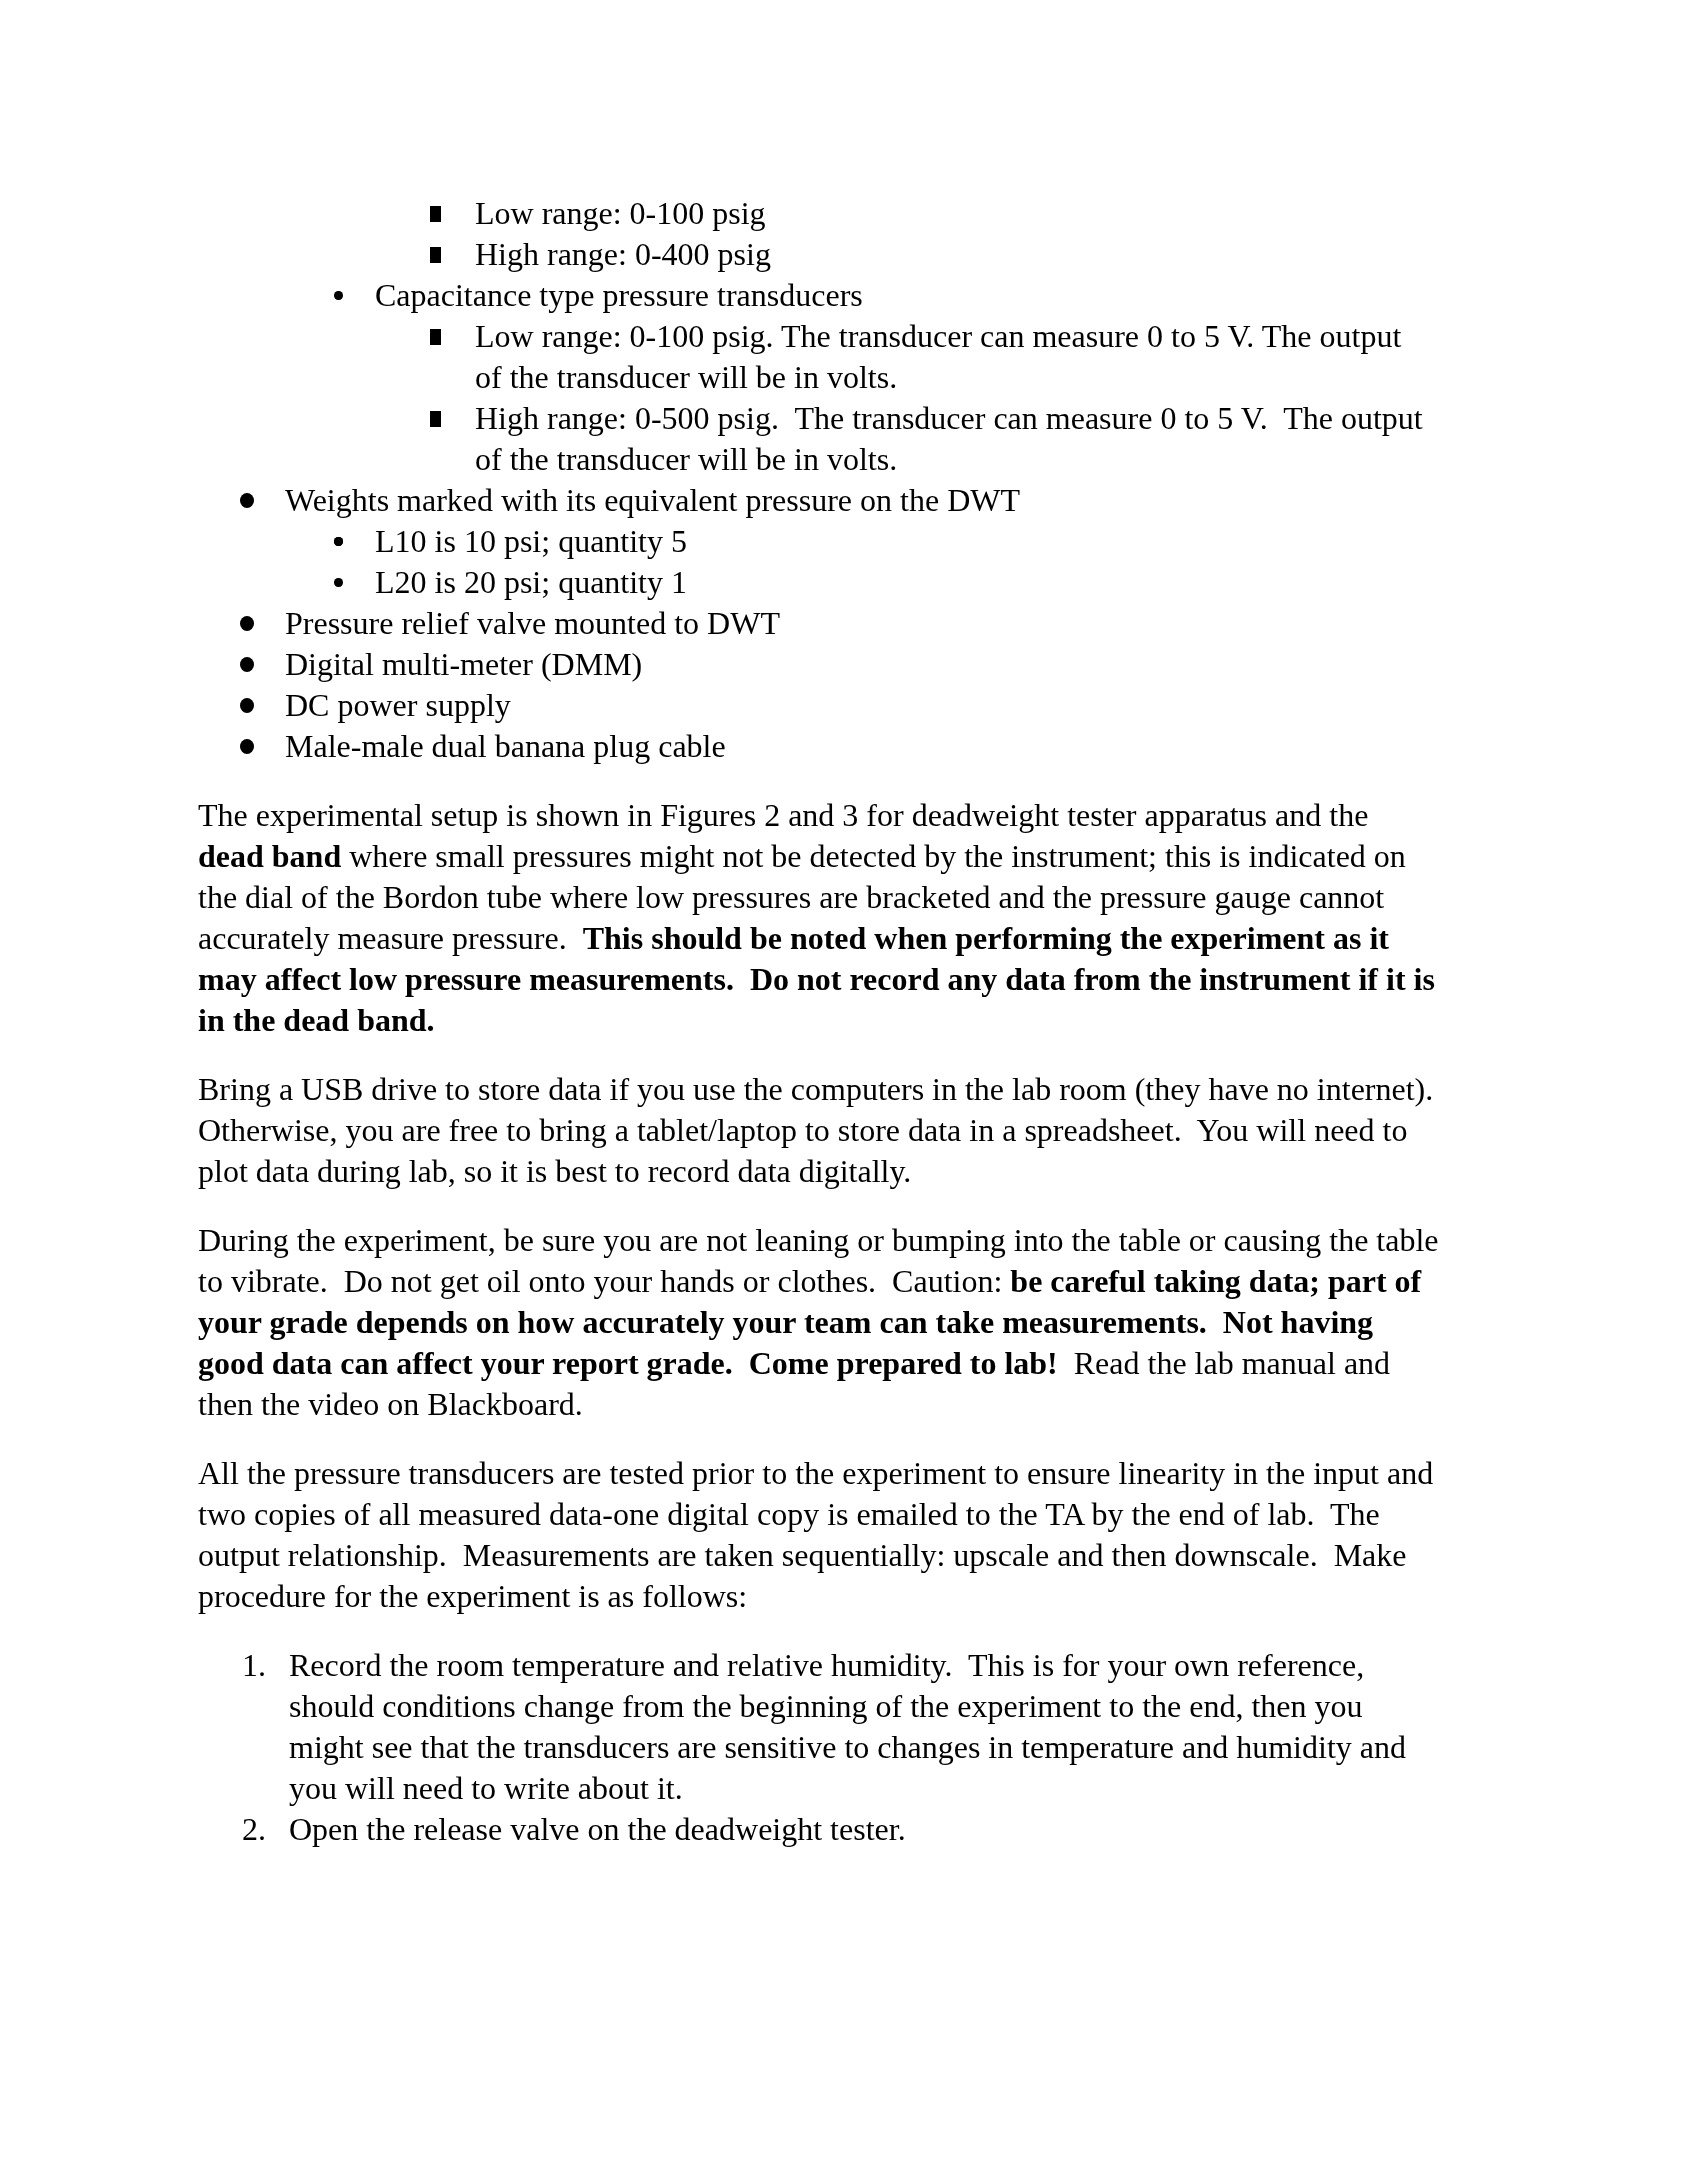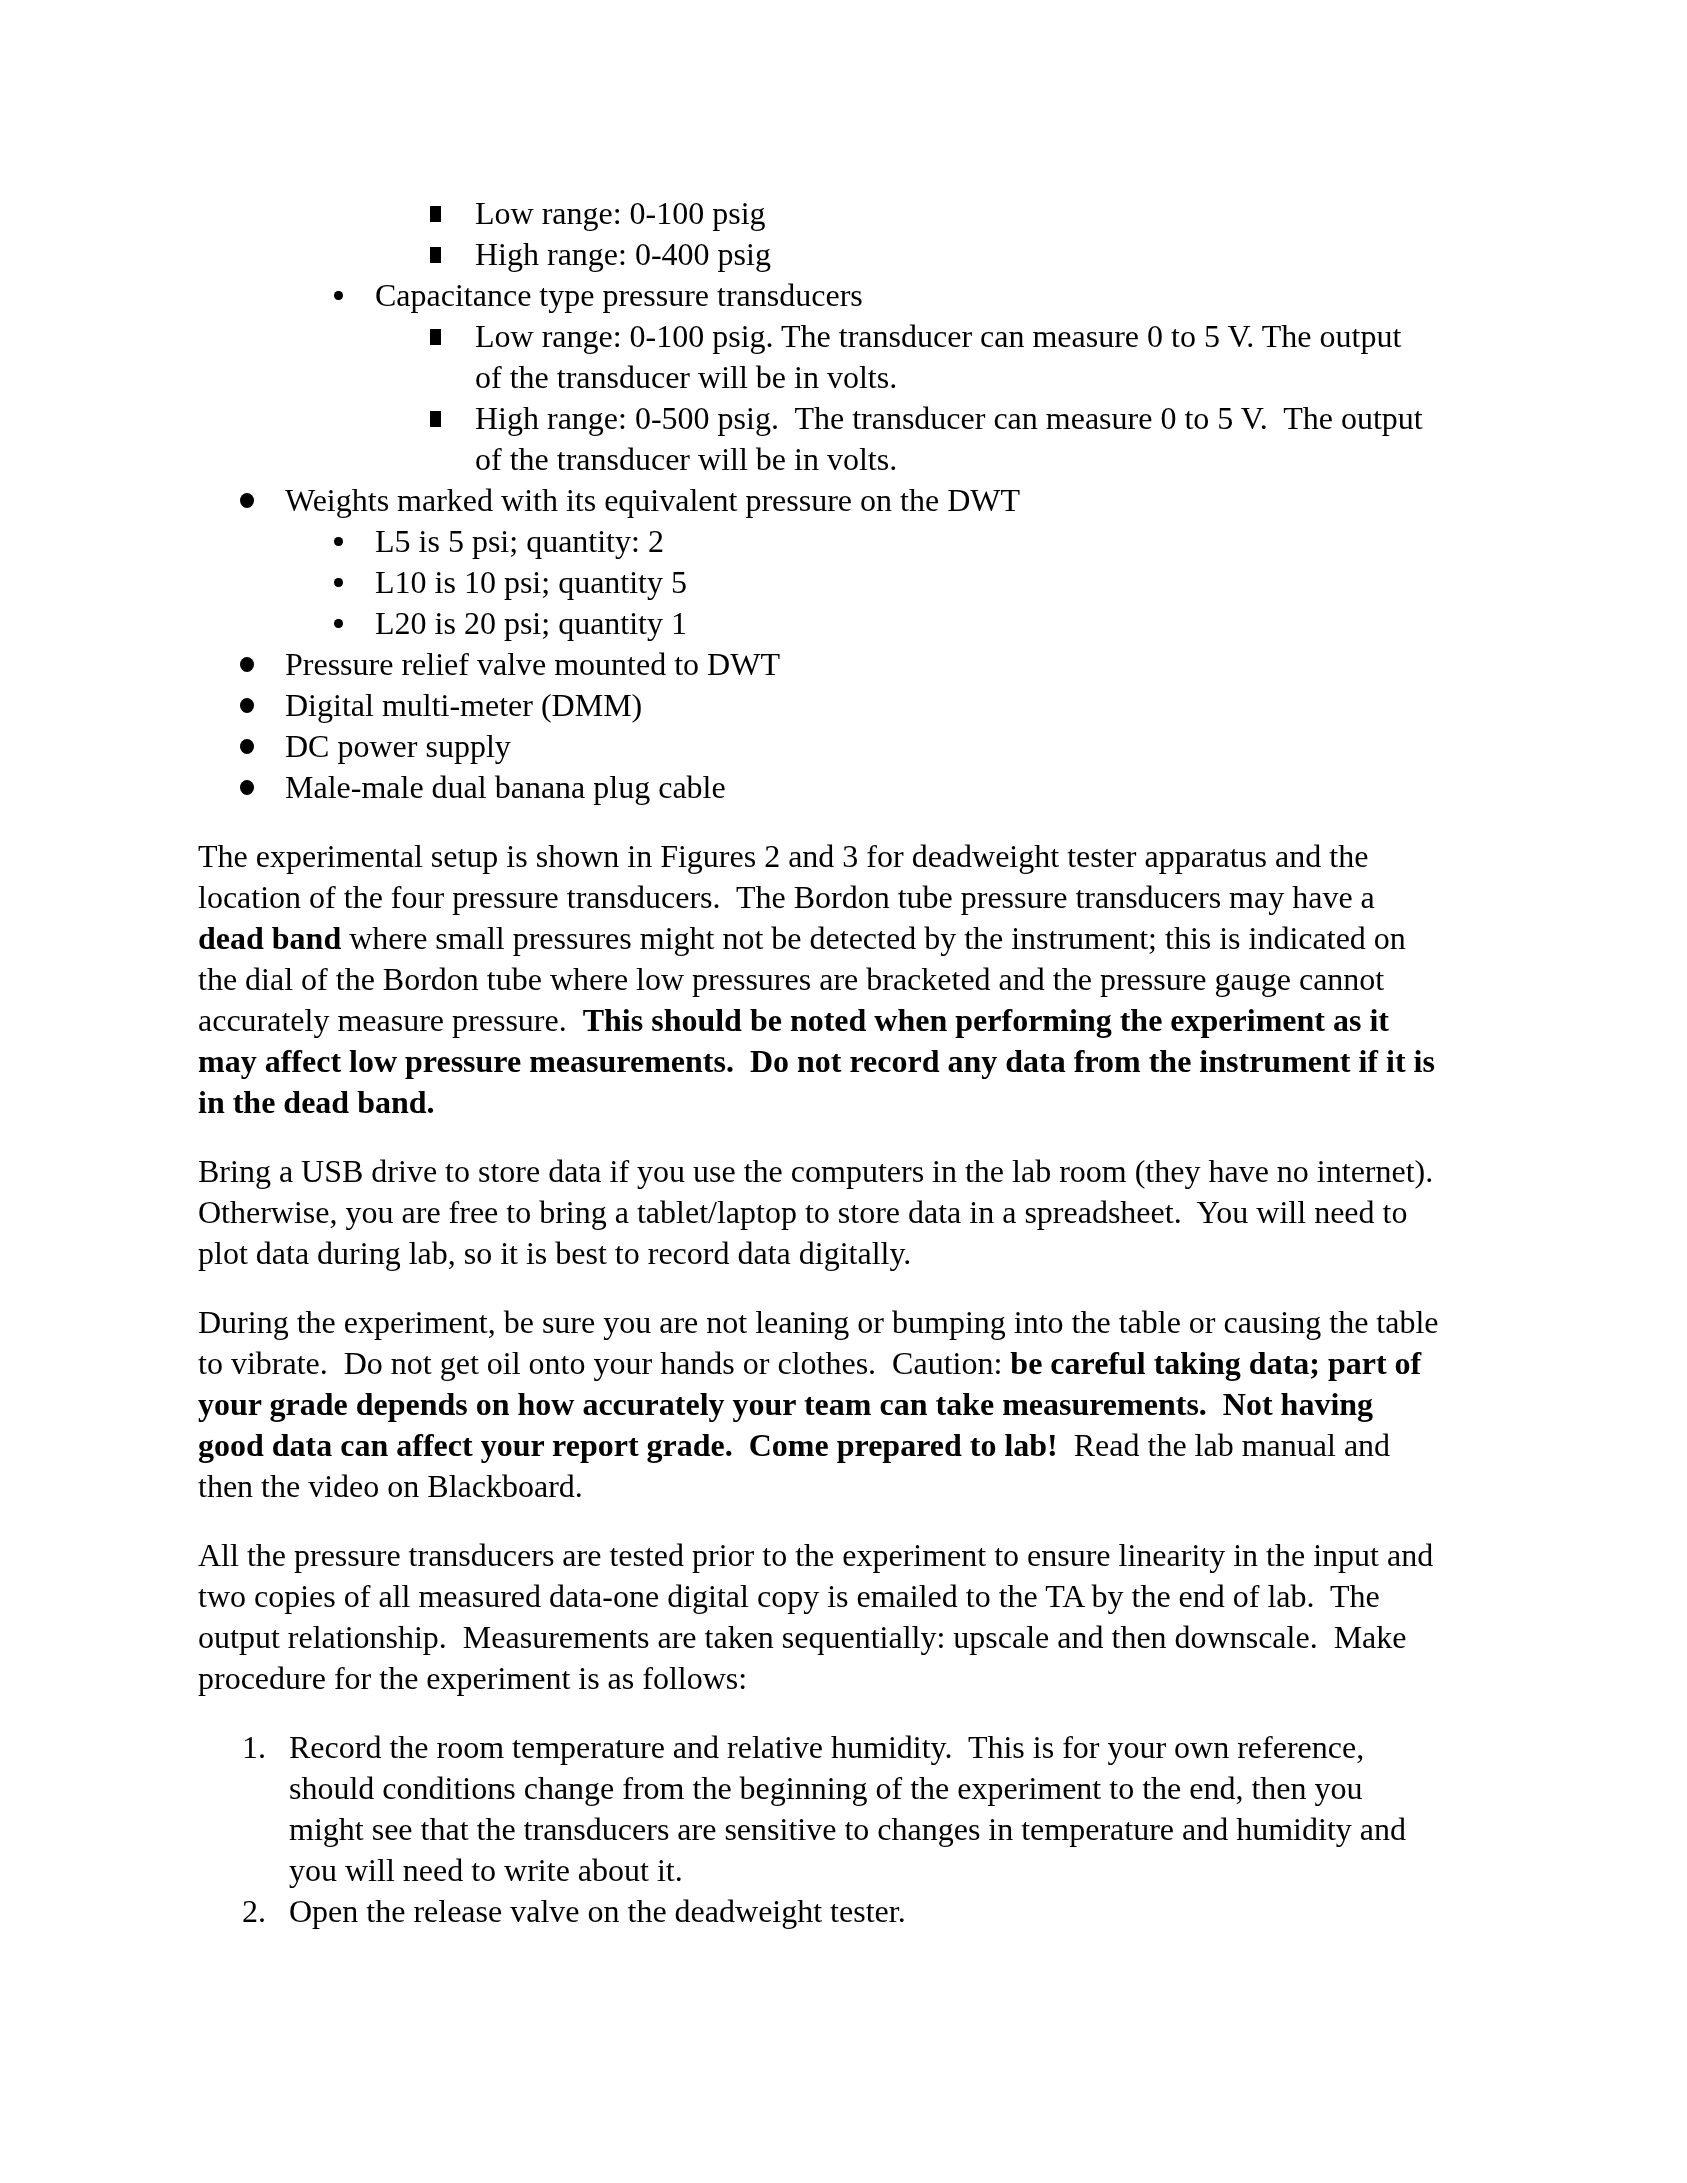--- a/index.html
+++ b/index.html
@@ -51,21 +51,20 @@
           <span class="marker m3"></span>
           <div class="line"><span>High range: 0-500 psig.  The transducer can measure 0 to 5 V.  The output</span></div>
           <div class="line"><span>of the transducer will be in volts.</span></div>
         </div>
         <div class="li l1">
           <span class="marker m1"></span>
           <div class="line"><span>Weights marked with its equivalent pressure on the DWT</span></div>
         </div>
         <div class="li l2">
           <span class="marker m2"></span>
-          <div class="line"><span>L5 is 5 psi; quantity: 2</span></div>
         </div>
         <div class="li l2">
           <span class="marker m2"></span>
           <div class="line"><span>L10 is 10 psi; quantity 5</span></div>
         </div>
         <div class="li l2">
           <span class="marker m2"></span>
           <div class="line"><span>L20 is 20 psi; quantity 1</span></div>
         </div>
         <div class="li l1">
@@ -80,21 +79,20 @@
           <span class="marker m1"></span>
           <div class="line"><span>DC power supply</span></div>
         </div>
         <div class="li l1">
           <span class="marker m1"></span>
           <div class="line"><span>Male-male dual banana plug cable</span></div>
         </div>
       </div>
       <div class="block">
         <div class="line"><span>The experimental setup is shown in Figures 2 and 3 for deadweight tester apparatus and the</span></div>
-        <div class="line"><span>location of the four pressure transducers.  The Bordon tube pressure transducers may have a</span></div>
         <div class="line"><span class="b">dead band</span><span> where small pressures might not be detected by the instrument; this is indicated on</span></div>
         <div class="line"><span>the dial of the Bordon tube where low pressures are bracketed and the pressure gauge cannot</span></div>
         <div class="line"><span>accurately measure pressure.  </span><span class="b">This should be noted when performing the experiment as it</span></div>
         <div class="line"><span class="b">may affect low pressure measurements.  Do not record any data from the instrument if it is</span></div>
         <div class="line"><span class="b">in the dead band.</span></div>
       </div>
       <div class="block">
         <div class="line"><span>Bring a USB drive to store data if you use the computers in the lab room (they have no internet).</span></div>
         <div class="line"><span>Otherwise, you are free to bring a tablet/laptop to store data in a spreadsheet.  You will need to</span></div>
         <div class="line"><span>plot data during lab, so it is best to record data digitally.</span></div>

